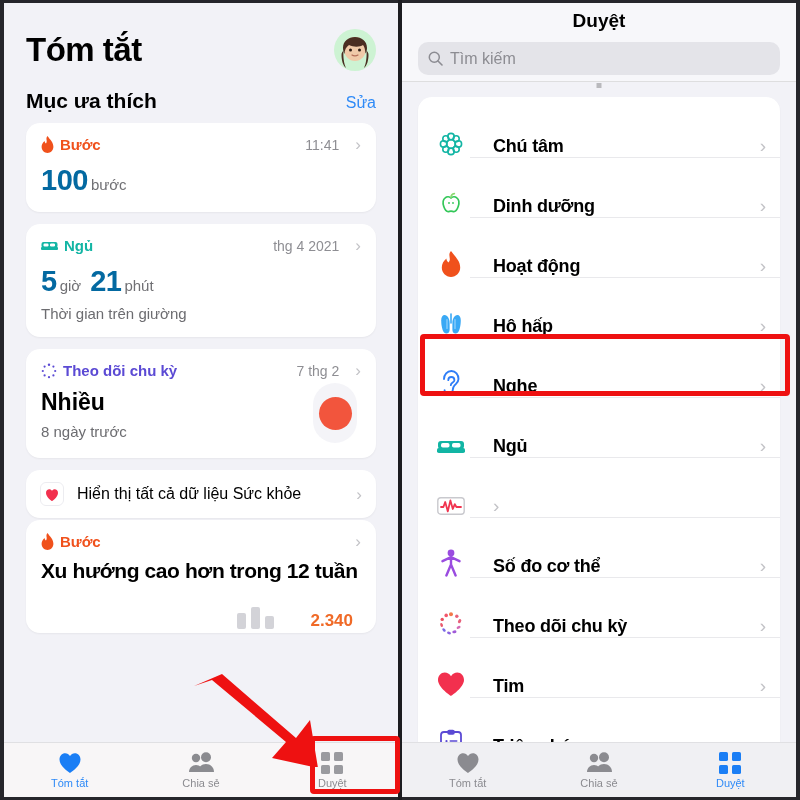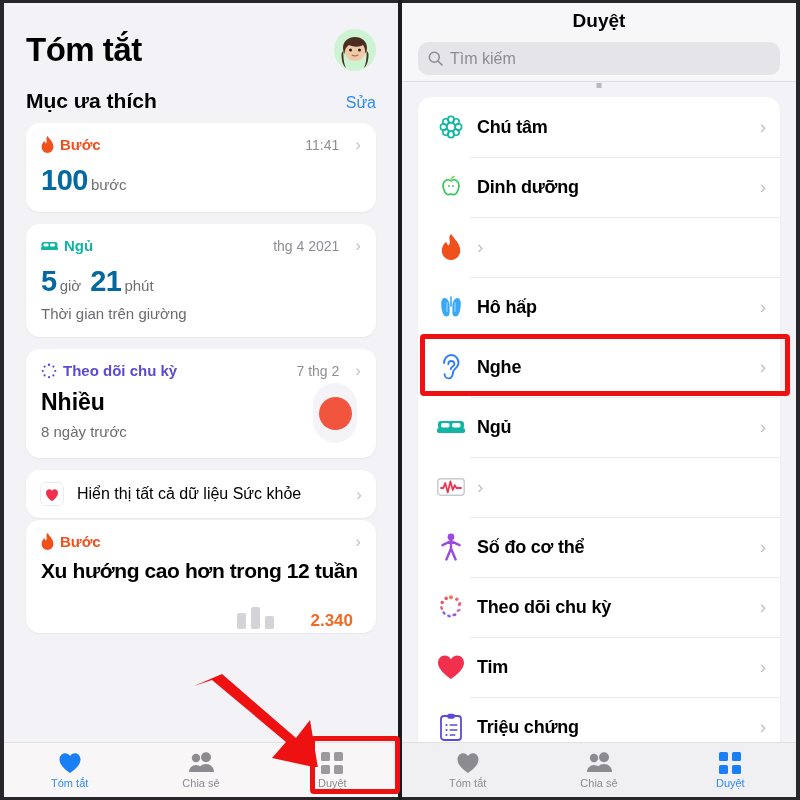--- a/index.html
+++ b/index.html
@@ -130,21 +130,21 @@
     position: absolute; left: 50%; top: 0; width: 5px; height: 5px;
     background: #b9b9bd; transform: translateX(-50%);
   }
   .list-card {
     background: #fff; border-radius: 14px;
     margin: 0 16px;
     box-shadow: 0 1px 2px rgba(0,0,0,0.05);
     overflow: hidden;
   }
   .list-item {
-    display: flex; align-items: center; gap: 12px;
+    display: flex; align-items: flex-end; gap: 28px;
     padding: 0 14px 0 18px;
     height: 60px;
     position: relative;
   }
   .list-item + .list-item::before {
     content: ""; position: absolute; left: 52px; right: 0; top: 0;
     height: 1px; background: #e9e9ec;
   }
   .li-icon { width: 29px; display: flex; align-items: center; justify-content: center; flex-shrink: 0; }
   .li-label { flex: 1; font-size: 18px; color: #000; font-weight: bold; letter-spacing: -0.2px; }
@@ -400,20 +400,21 @@
           <span class="li-label">Dinh dưỡng</span>
           <span class="li-chev">›</span>
         </div>
 
         <div class="list-item">
           <span class="li-icon">
             <svg width="20" height="26" viewBox="0 0 20 26">
               <path d="M10 0C6 4.5 11 7 7.5 11.5 6 10.5 5.4 8.6 5.4 7.6 2.5 10 0.8 13.1 0.8 16.5c0 5.2 4.1 9.5 9.2 9.5s9.2-4.3 9.2-9.5C19.2 9.5 14 5.8 10 0z" fill="#f0511c"></path>
             </svg>
           </span>
+          <span class="li-label">Hoạt động</span>
           <span class="li-chev">›</span>
         </div>
 
         <div class="list-item">
           <span class="li-icon">
             <svg width="26" height="26" viewBox="0 0 26 26">
               <path d="M13 3v9" stroke="#3aa9f5" stroke-width="1.6" fill="none" stroke-linecap="round"></path>
               <path d="M11.6 12c0-4-2-8-5-8-2 0-3.4 2-3.4 5.2 0 4.6 1 10.6 3.2 12.6 1.8 1.6 5.2.6 5.2-2.8z" fill="#3aa9f5"></path>
               <path d="M14.4 12c0-4 2-8 5-8 2 0 3.4 2 3.4 5.2 0 4.6-1 10.6-3.2 12.6-1.8 1.6-5.2.6-5.2-2.8z" fill="#3aa9f5"></path>
               <path d="M9 8.5v9M17 8.5v9" stroke="#9fd8fb" stroke-width="1.1" fill="none" stroke-linecap="round"></path>

